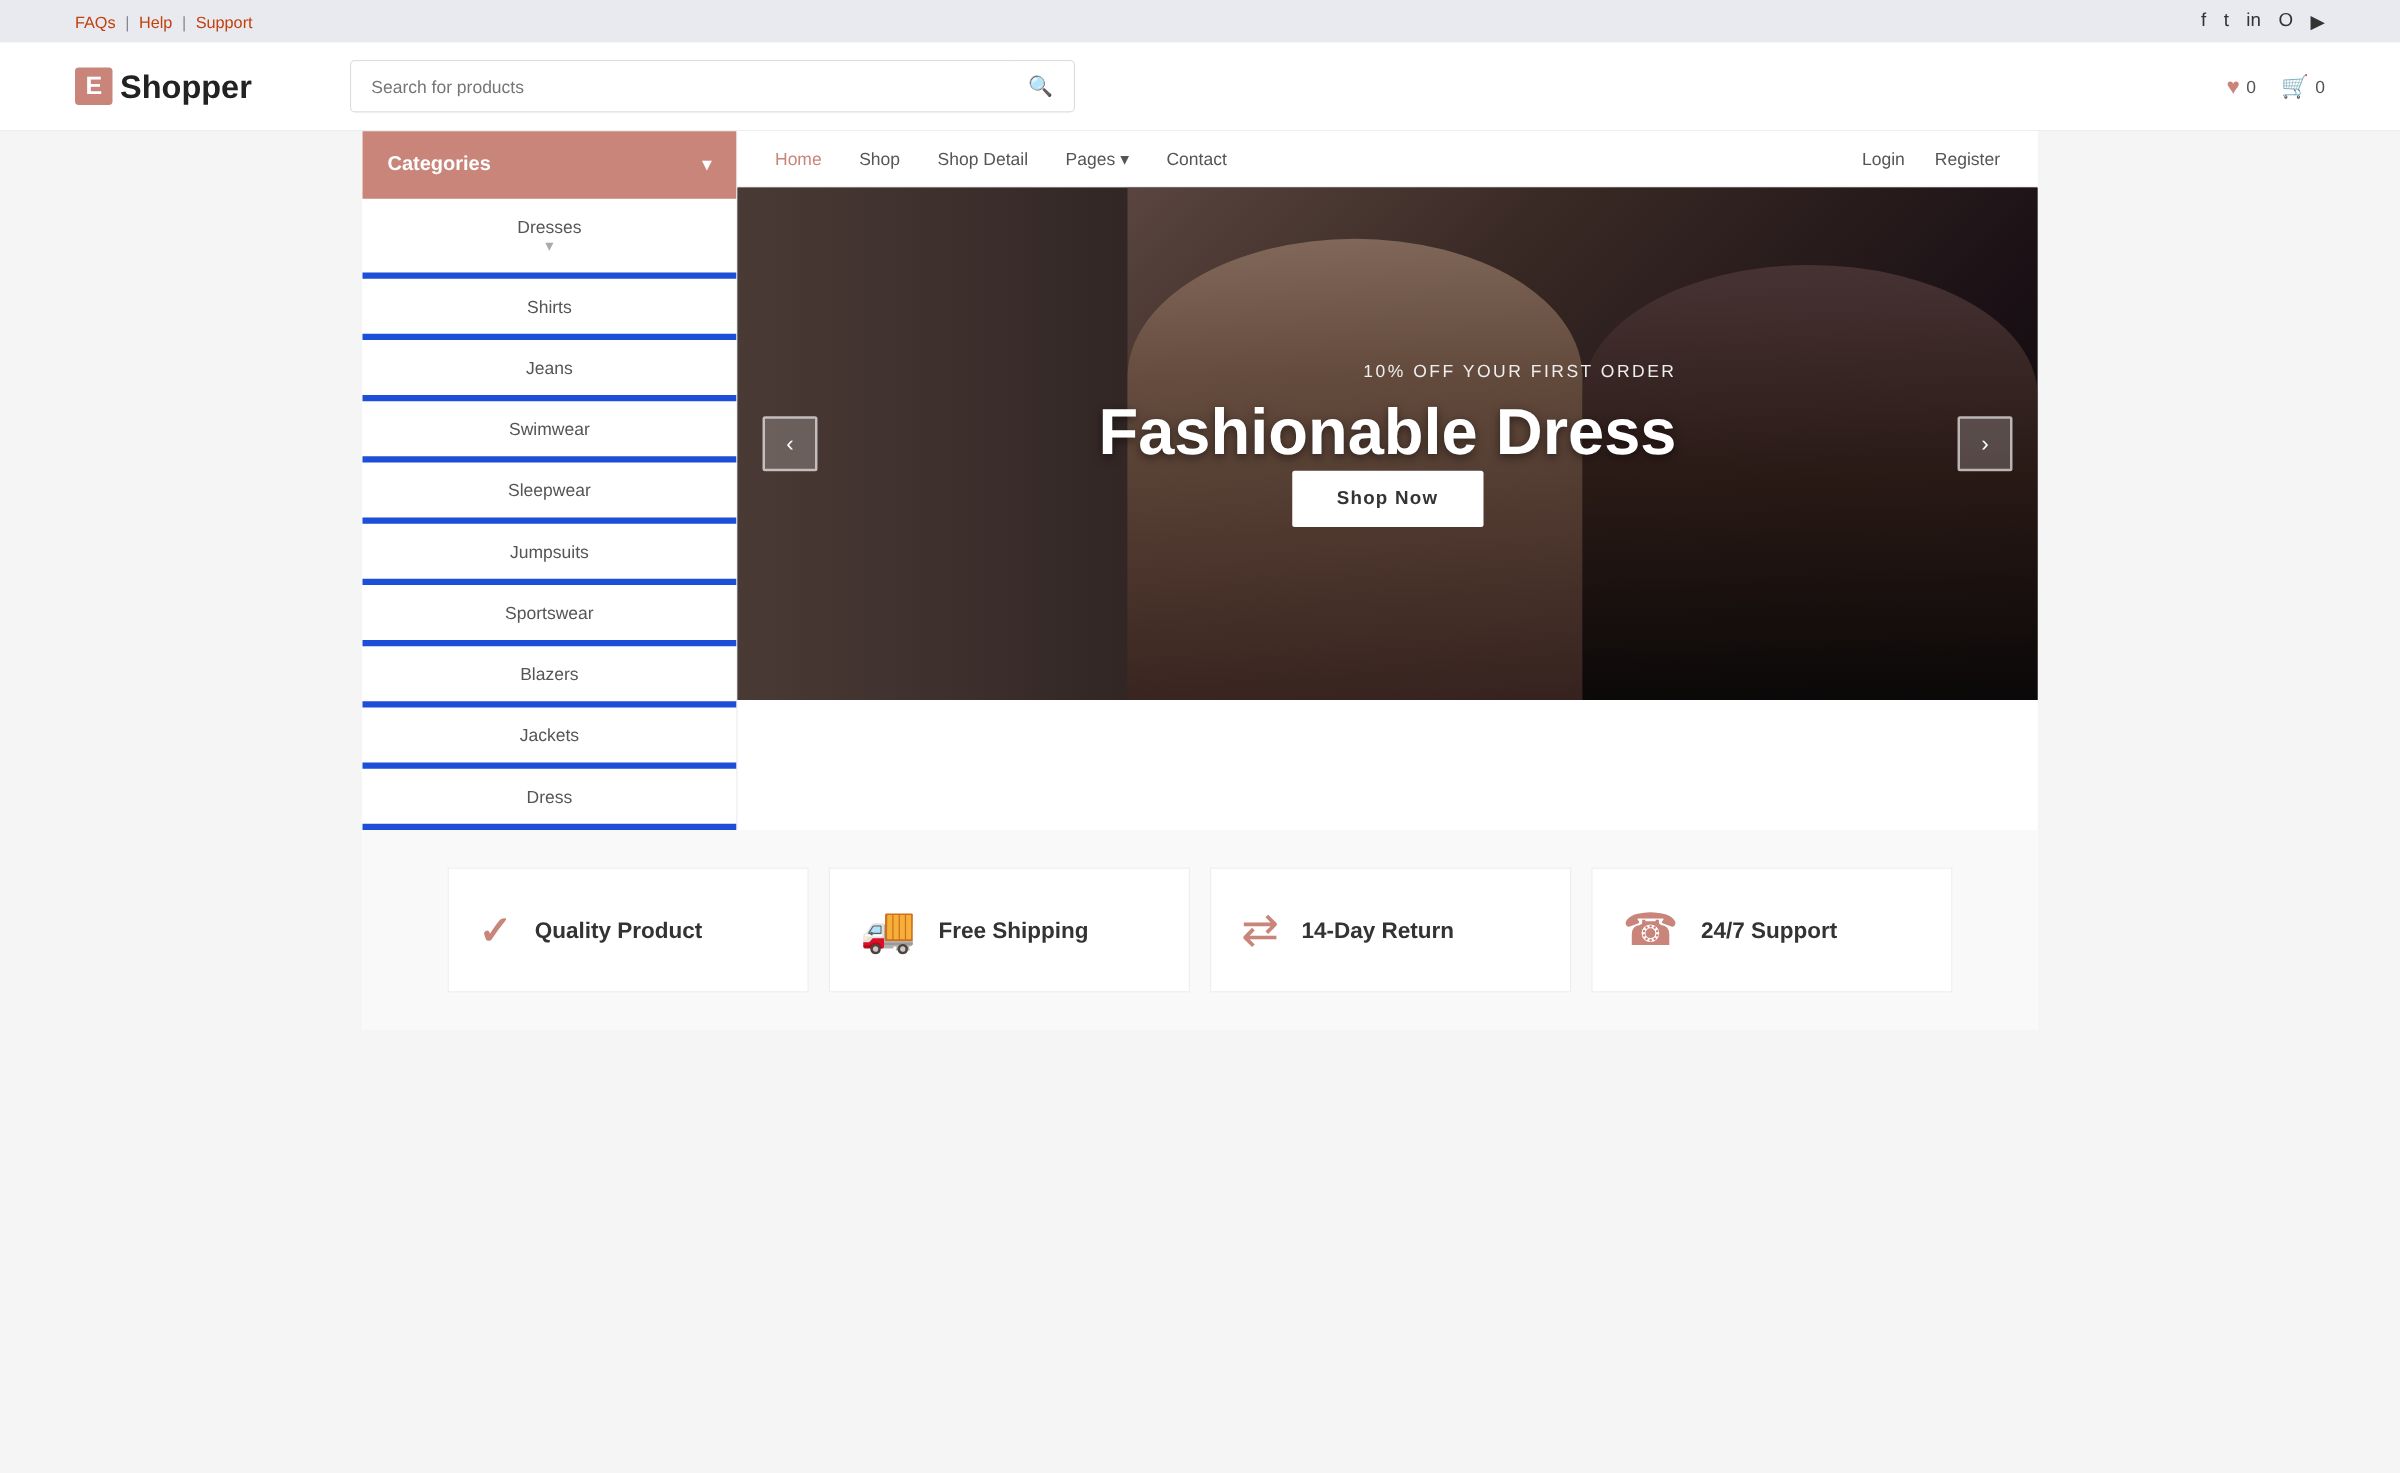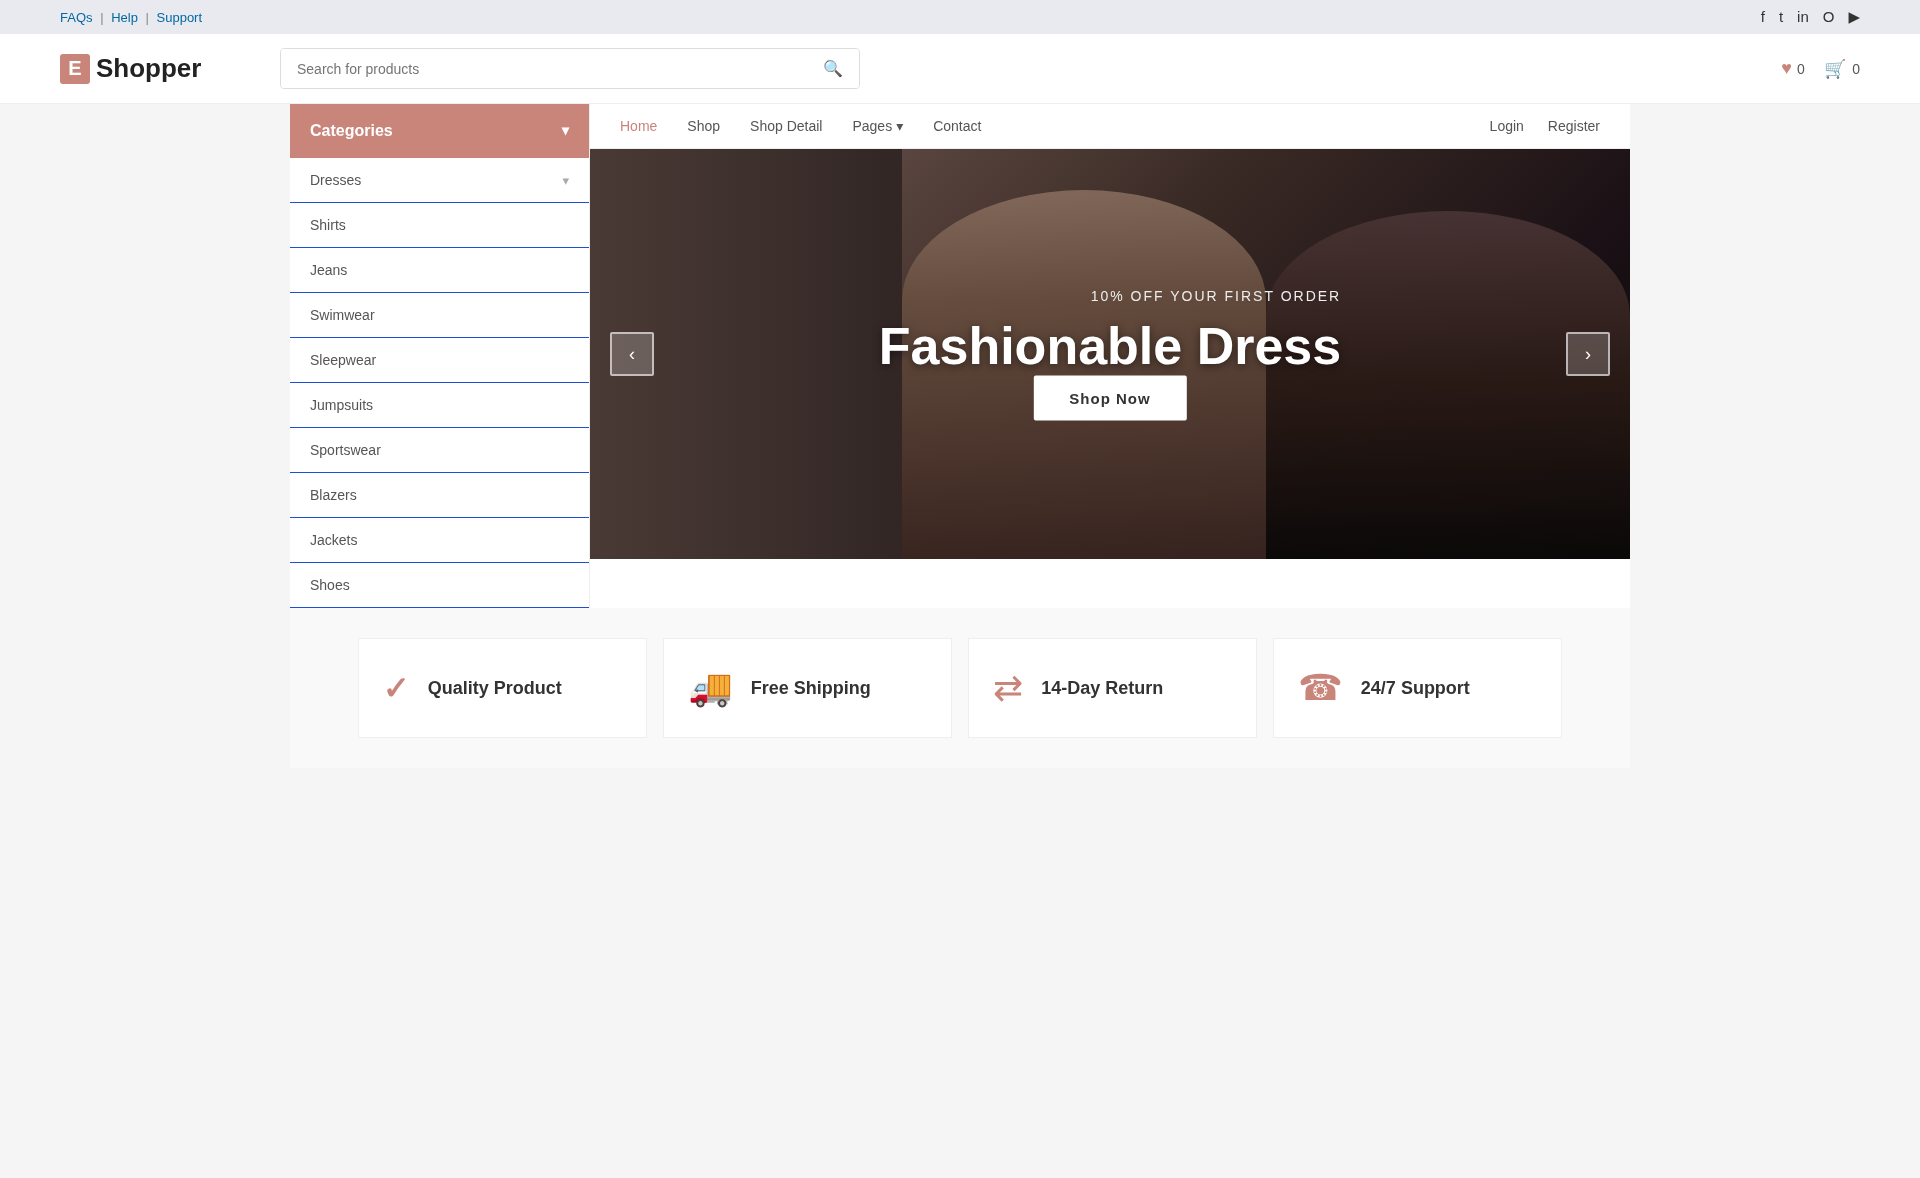--- a/index.html
+++ b/index.html
@@ -9,21 +9,21 @@
     .top-bar {
       background: #e8eaf0;
       padding: 8px 60px;
       display: flex;
       justify-content: space-between;
       align-items: center;
       font-size: 13px;
       color: #555;
     }
     .top-bar-links span { margin: 0 4px; color: #888; }
-    .top-bar-links a { color: #0369a1; text-decoration: none; text-align: right; }
+    .top-bar-links a { color: #c2410c; text-decoration: none; text-align: right; }
     .top-bar-social { display: flex; gap: 14px; }
     .social-icon { font-size: 15px; color: #333; cursor: pointer; }
 
     
     .header {
       background: #fff;
       padding: 14px 60px;
       display: flex;
       align-items: center;
       gap: 20px;
@@ -93,27 +93,28 @@
       padding: 18px 20px;
       font-size: 16px;
       font-weight: bold;
       display: flex;
       justify-content: space-between;
       cursor: pointer;
     }
     .categories-header .chevron { font-size: 14px; }
     .sidebar-item {
       padding: 14px 20px;
-      border-bottom: 1px solid #1d4ed8;
+      border-bottom: 5px solid #1d4ed8;
       font-size: 14px;
       color: #555;
       cursor: pointer;
       display: flex;
-      justify-content: space-between;
-      align-items: center;
+      justify-content: flex-end;
+      align-items: center;
+      flex-direction: column;
     }
     .sidebar-item .chevron { font-size: 13px; color: #aaa; }
 
     
     .content-area { flex: 1; }
     .nav-bar {
       background: #fff;
       padding: 14px 30px;
       display: flex;
       align-items: center;
@@ -339,21 +340,21 @@
         <div class="sidebar-item">
           <span>Sportswear</span>
         </div>
         <div class="sidebar-item">
           <span>Blazers</span>
         </div>
         <div class="sidebar-item">
           <span>Jackets</span>
         </div>
         <div class="sidebar-item">
-          <span>Shoes</span>
+          <span>Dress</span>
         </div>
       </div>
 
       <div class="content-area">
 
         <div class="nav-bar">
           <div class="nav-links">
             <a class="nav-link active">Home</a>
             <a class="nav-link">Shop</a>
             <a class="nav-link">Shop Detail</a>

